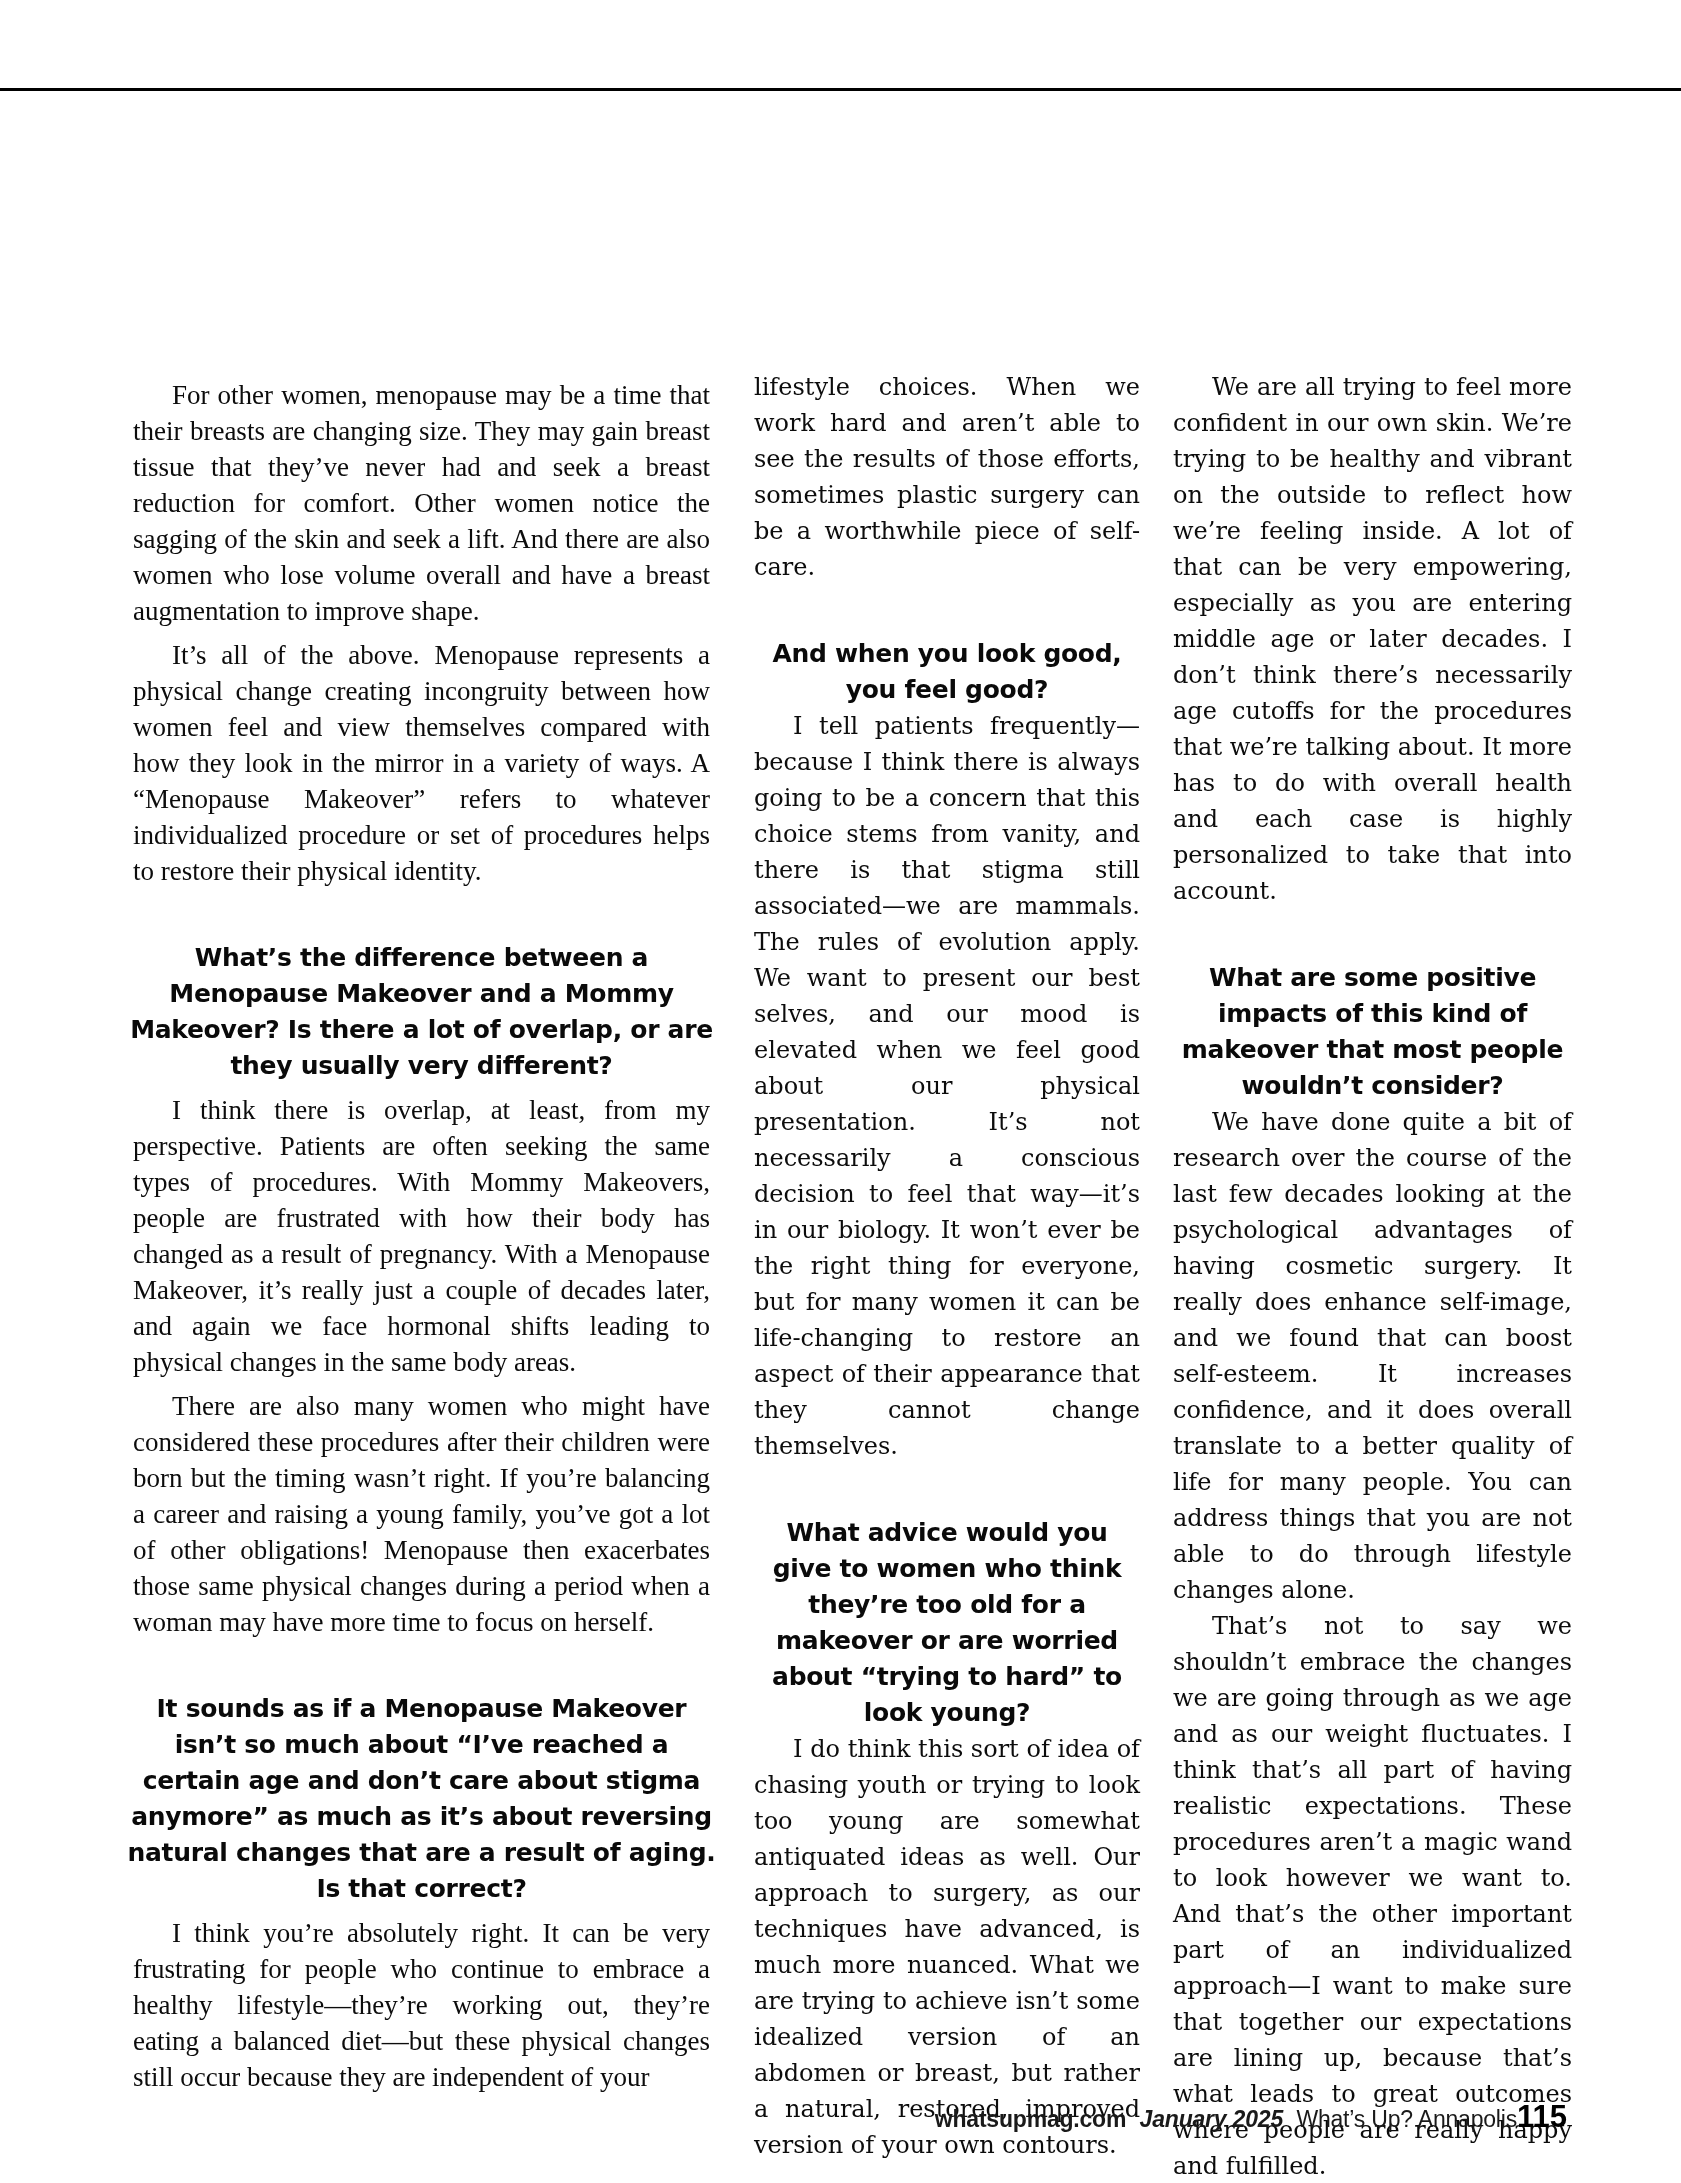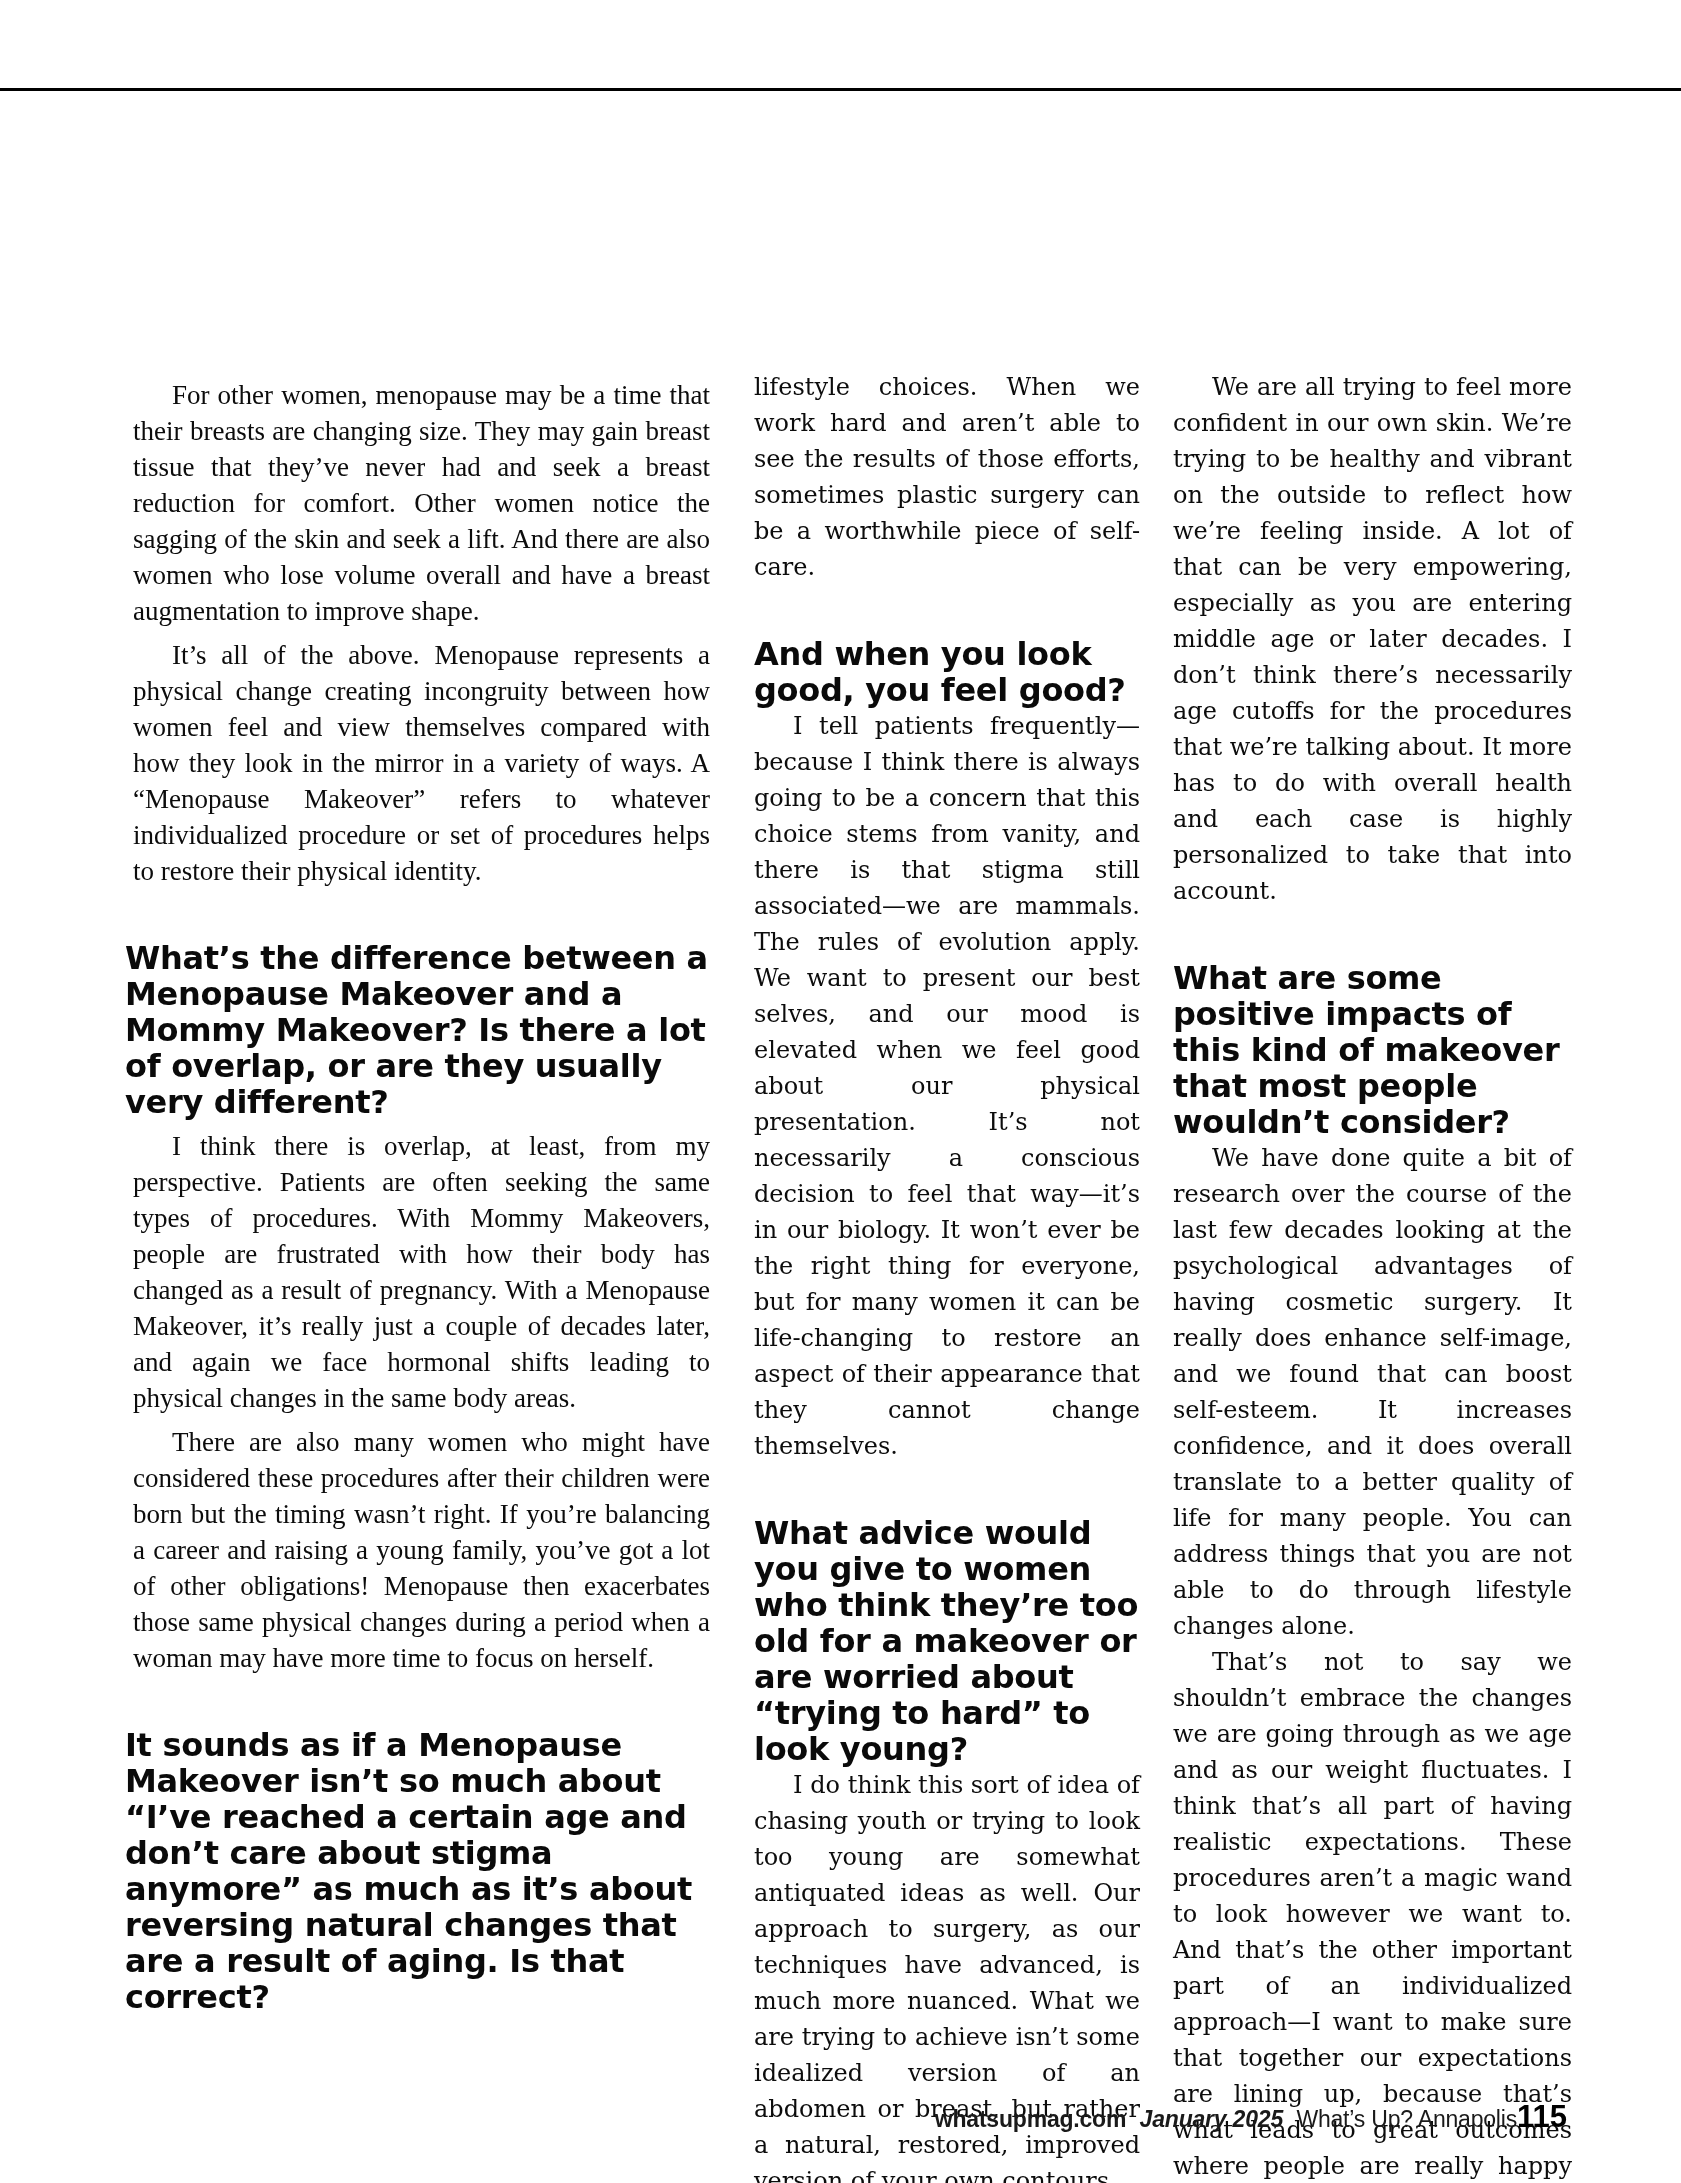--- a/index.html
+++ b/index.html
@@ -43,25 +43,25 @@
     color: #0c0c0c;
     text-align: justify;
     margin: 0;
   }
 
   p.indent { text-indent: 39px; }
 
   h3.question {
     font-family: "DejaVu Sans", sans-serif;
     font-weight: bold;
-    font-size: 32px;
+    font-size: 25px;
     line-height: 36px;
     letter-spacing: -0.3px;
     color: #0a0a0a;
-    text-align: left;
+    text-align: center;
     margin: 51px 0 0 0;
   }
 
   footer.page-footer {
     position: absolute;
     top: 2099px;
     right: 114px;
     display: flex;
     align-items: baseline;
     font-family: "Liberation Sans", sans-serif;
@@ -85,20 +85,21 @@
 
 <main>
 
   <section class="col col-left">
     <p class="body indent">For other women, menopause may be a time that their breasts are changing size. They may gain breast tissue that they’ve never had and seek a breast reduction for comfort. Other women notice the sagging of the skin and seek a lift. And there are also women who lose volume overall and have a breast augmentation to improve shape.</p>
     <p class="body indent">It’s all of the above. Menopause represents a physical change creating incongruity between how women feel and view themselves compared with how they look in the mirror in a variety of ways. A “Menopause Makeover” refers to whatever individualized procedure or set of procedures helps to restore their physical identity.</p>
     <h3 class="question">What’s the difference between a Menopause Makeover and a Mommy Makeover? Is there a lot of overlap, or are they usually very different?</h3>
     <p class="body indent">I think there is overlap, at least, from my perspective. Patients are often seeking the same types of procedures. With Mommy Makeovers, people are frustrated with how their body has changed as a result of pregnancy. With a Menopause Makeover, it’s really just a couple of decades later, and again we face hormonal shifts leading to physical changes in the same body areas.</p>
     <p class="body indent">There are also many women who might have considered these procedures after their children were born but the timing wasn’t right. If you’re balancing a career and raising a young family, you’ve got a lot of other obligations! Menopause then exacerbates those same physical changes during a period when a woman may have more time to focus on herself.</p>
     <h3 class="question">It sounds as if a Menopause Makeover isn’t so much about “I’ve reached a certain age and don’t care about stigma anymore” as much as it’s about reversing natural changes that are a result of aging. Is that correct?</h3>
+    <p class="body indent">I think you’re absolutely right. It can be very frustrating for people who continue to embrace a healthy lifestyle—they’re working out, they’re eating a balanced diet—but these physical changes still occur because they are independent of your</p>
   </section>
 
   <section class="col col-mid">
     <p class="body">lifestyle choices. When we work hard and aren’t able to see the results of those efforts, sometimes plastic surgery can be a worthwhile piece of self-care.</p>
     <h3 class="question">And when you look good, you feel good?</h3>
     <p class="body indent">I tell patients frequently—because I think there is always going to be a concern that this choice stems from vanity, and there is that stigma still associated—we are mammals. The rules of evolution apply. We want to present our best selves, and our mood is elevated when we feel good about our physical presentation. It’s not necessarily a conscious decision to feel that way—it’s in our biology. It won’t ever be the right thing for everyone, but for many women it can be life-changing to restore an aspect of their appearance that they cannot change themselves.</p>
     <h3 class="question">What advice would you give to women who think they’re too old for a makeover or are worried about “trying to hard” to look young?</h3>
     <p class="body indent">I do think this sort of idea of chasing youth or trying to look too young are somewhat antiquated ideas as well. Our approach to surgery, as our techniques have advanced, is much more nuanced.  What we are trying to achieve isn’t some idealized version of an abdomen or breast, but rather a natural, restored, improved version of your own contours.</p>
   </section>
 

